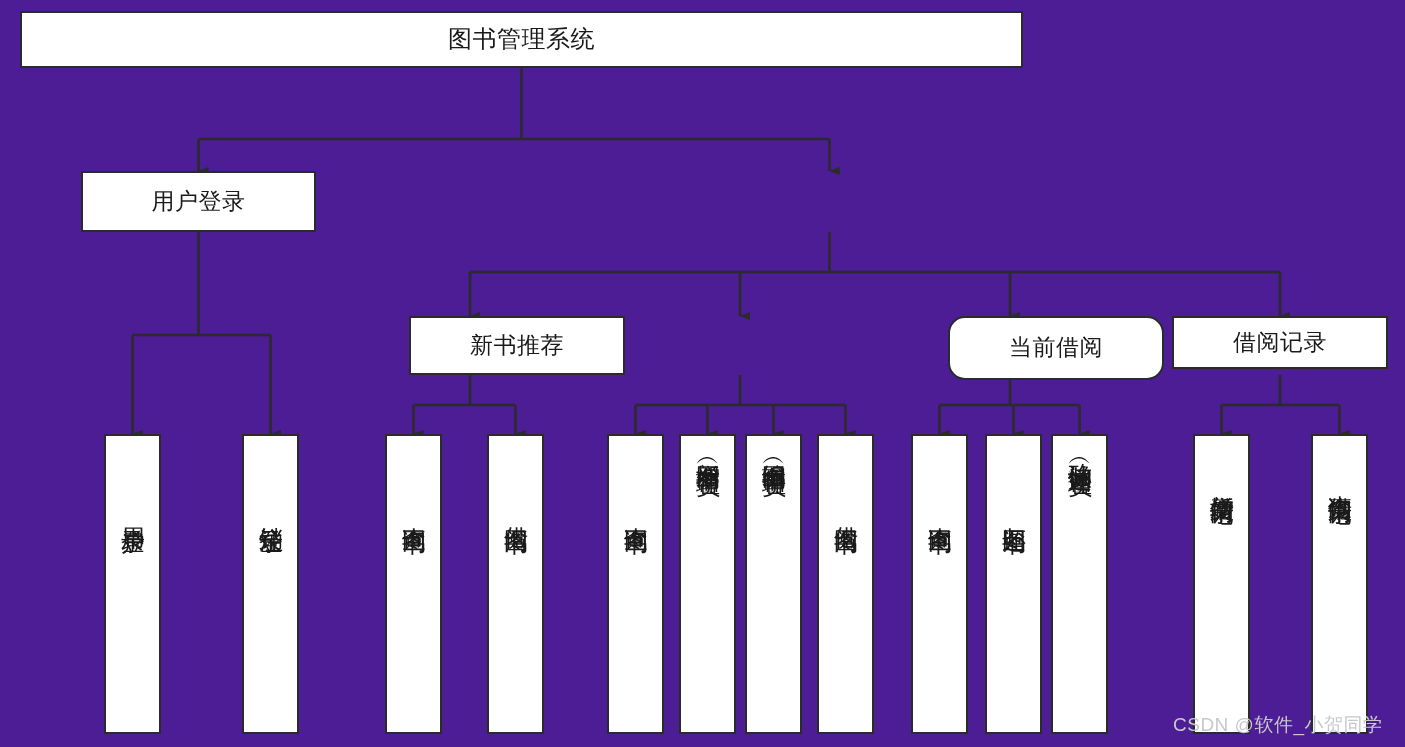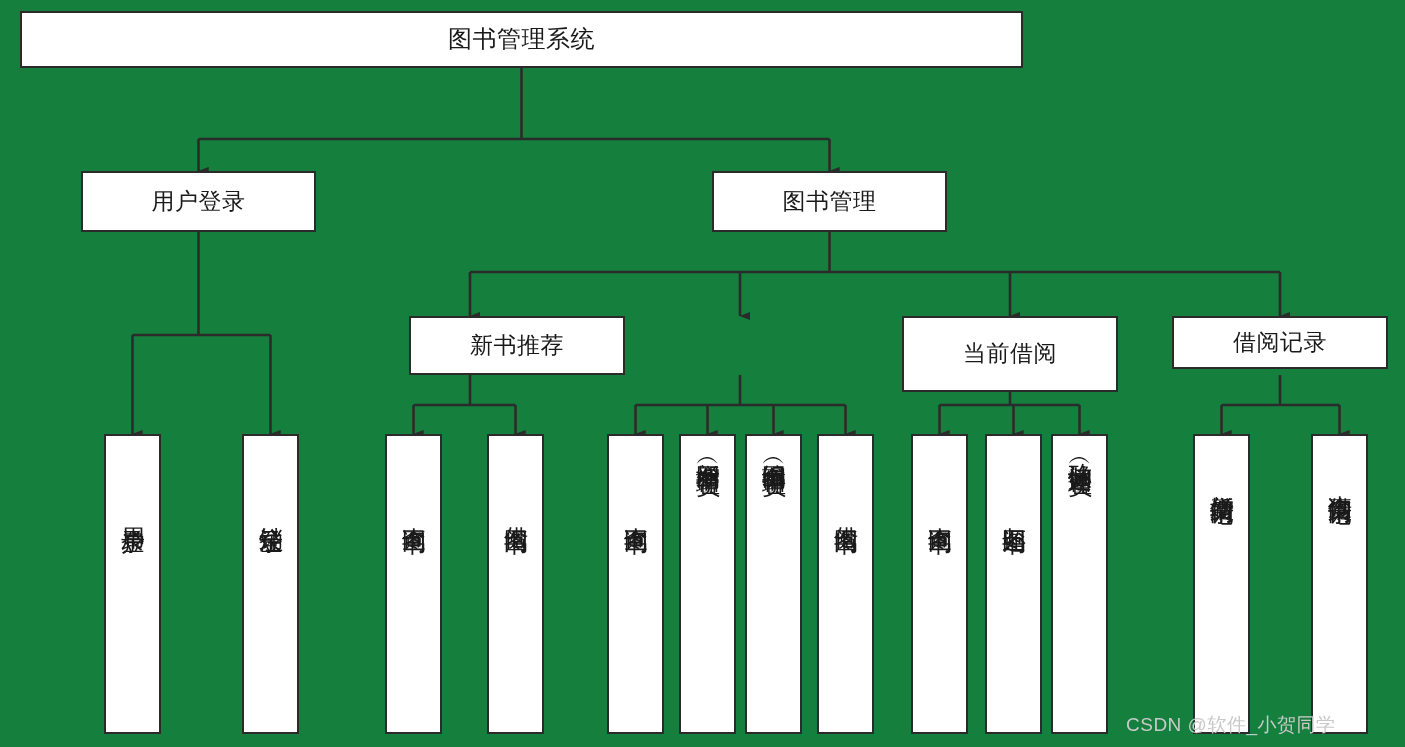--- a/index.html
+++ b/index.html
@@ -8,21 +8,21 @@
     padding: 0;
     background: #ffffff;
   }
   body {
     font-family: "Liberation Sans", "DejaVu Sans", sans-serif;
   }
   #canvas {
     position: relative;
     width: 1405px;
     height: 747px;
-    background: #15803d;
+    background: #4c1d95;
     overflow: hidden;
   }
   #connectors {
     position: absolute;
     left: 0;
     top: 0;
     width: 1405px;
     height: 747px;
     pointer-events: none;
   }
@@ -117,28 +117,25 @@
       </g>
   </svg>
 
   <div class="node node-h node-root" style="left:20px; top:11px; width:1003px; height:57px;">
     <span>图书管理系统</span>
   </div>
 
   <div class="node node-h" style="left:81px; top:171px; width:235px; height:61px;">
     <span>用户登录</span>
   </div>
-  <div class="node node-h" style="left:712px; top:171px; width:235px; height:61px;">
-    <span>图书管理</span>
-  </div>
 
   <div class="node node-h" style="left:362px; top:316px; width:216px; height:59px;margin-left:47px;">
     <span>新书推荐</span>
   </div>
-  <div class="node node-h" style="left:902px; top:316px; width:216px; height:76px;">
+  <div class="node node-h" style="left:948px; top:316px; width:216px; height:64px;border-radius:17px;">
     <span>当前借阅</span>
   </div>
   <div class="node node-h" style="left:1172px; top:316px; width:216px; height:53px;text-align:right;">
     <span>借阅记录</span>
   </div>
 
   <div class="node node-v" style="left:104px; top:434px; width:57px; height:300px; padding-top:72px;">
     <span class="vtext">用户登录</span>
   </div>
   <div class="node node-v" style="left:242px; top:434px; width:57px; height:300px; padding-top:72px;">
@@ -175,15 +172,15 @@
     <span class="vtext">确认归还（管理员）</span>
   </div>
 
   <div class="node node-v" style="left:1193px; top:434px; width:57px; height:300px; padding-top:40px;">
     <span class="vtext">新增借阅记录</span>
   </div>
   <div class="node node-v" style="left:1311px; top:434px; width:57px; height:300px; padding-top:40px;">
     <span class="vtext">查询借阅记录</span>
   </div>
 
-  <div class="watermark" style="left:1126px; top:712px;">CSDN @软件_小贺同学</div>
+  <div class="watermark" style="left:1173px; top:712px;">CSDN @软件_小贺同学</div>
 
 </div>
 
 </body></html>

